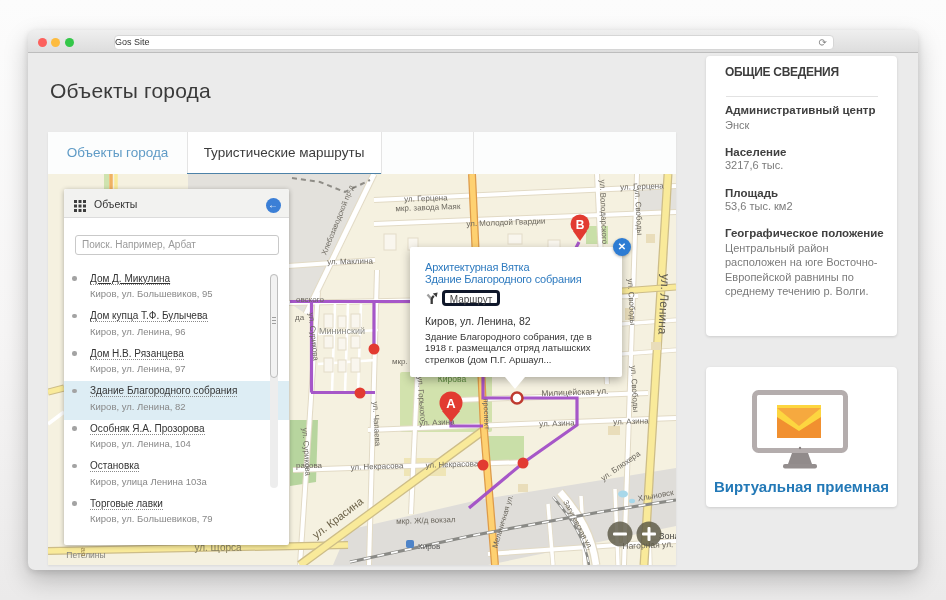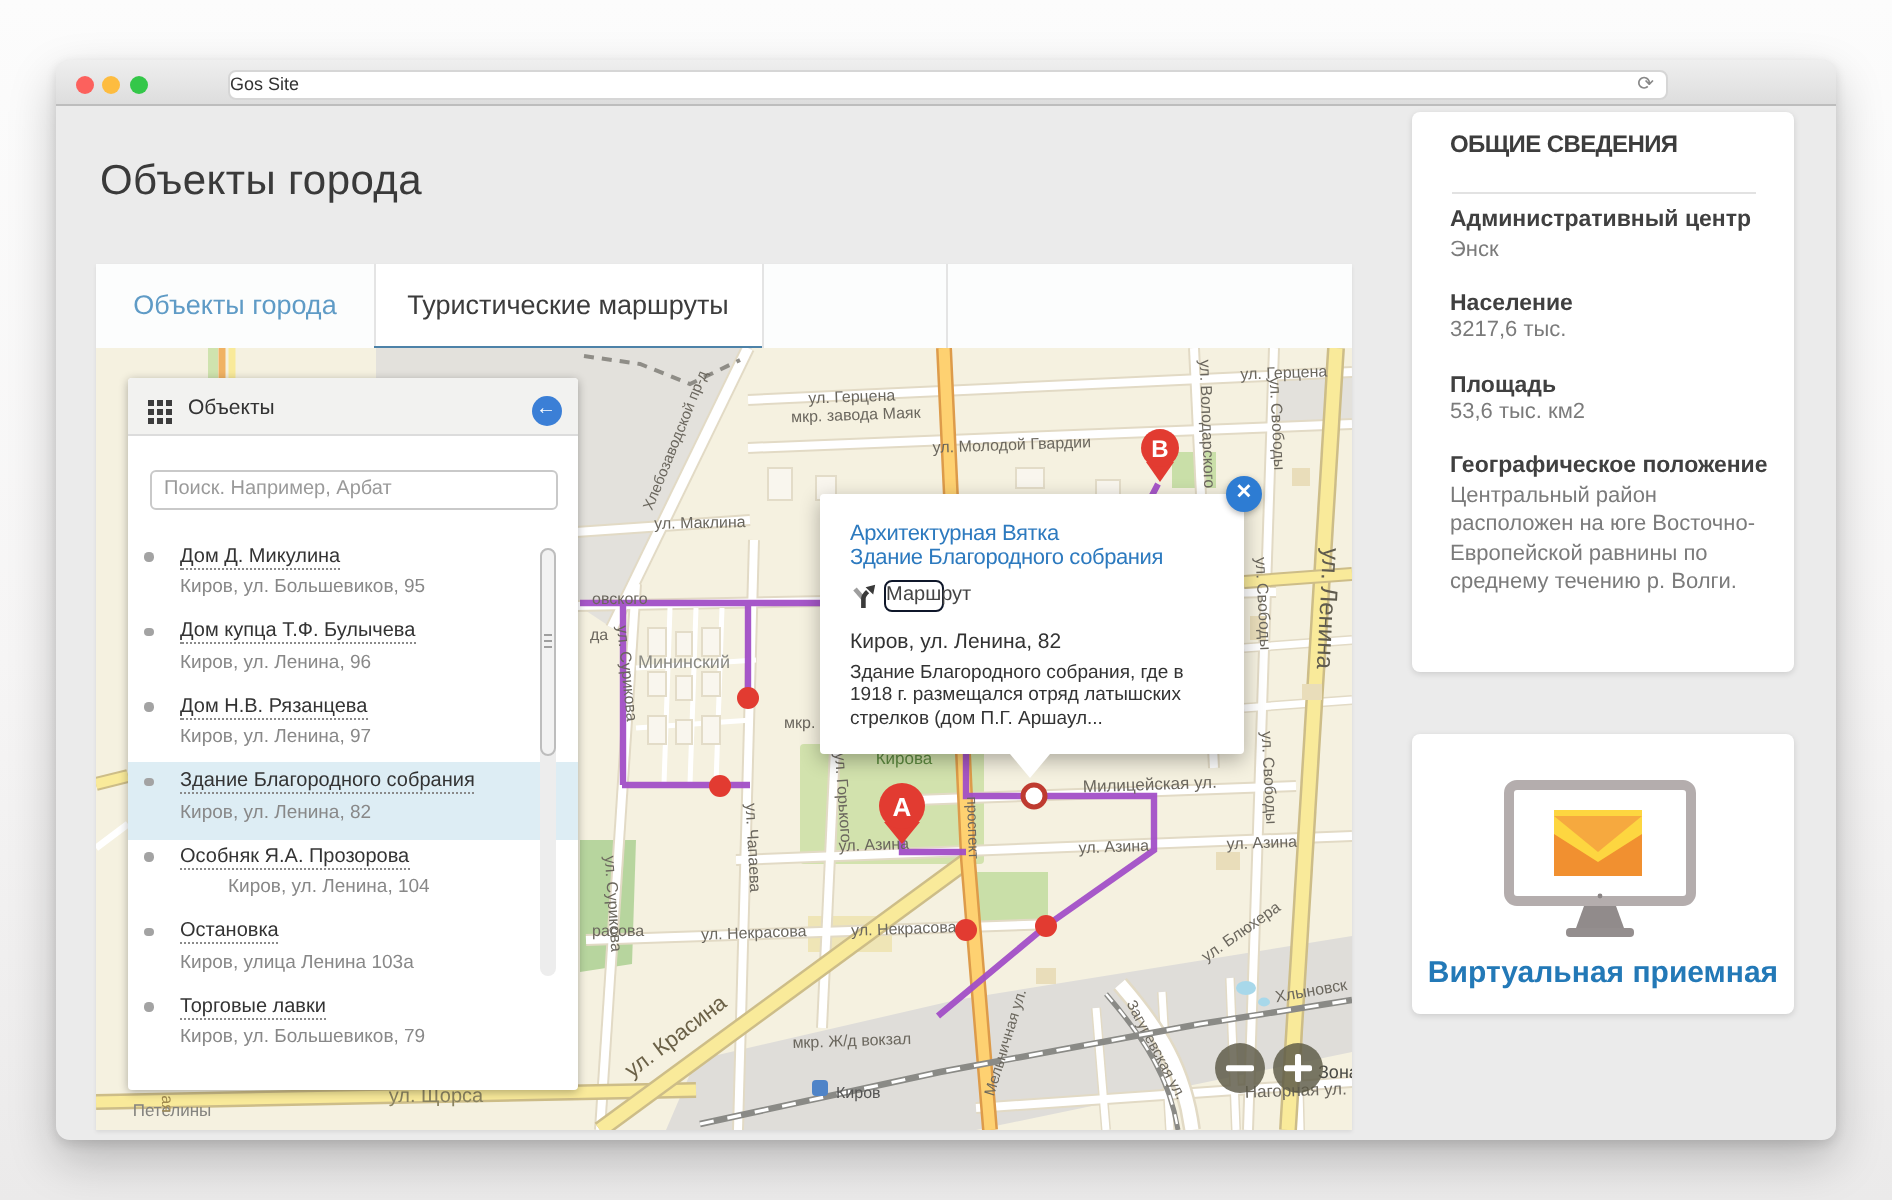--- a/index.html
+++ b/index.html
@@ -40,21 +40,21 @@
 .ititle span{border-bottom:1px dotted #8a8a8a;}
 .isub{left:90px;font-size:9.5px;color:#888;}
 .strack{left:270px;top:274px;width:8px;height:214px;background:#ededed;border-radius:4px;}
 .sbar{left:270px;top:274px;width:8px;height:104px;background:#f2f2f2;border:1px solid #bdbdbd;border-radius:4px;}
 .grip{left:272px;width:4px;height:1px;background:#9f9f9f;}
 
 .balloon{left:410px;top:247px;width:212px;height:130px;background:#fff;border-radius:2px;box-shadow:0 3px 10px rgba(0,0,0,0.3);}
 .btail{left:505px;top:377px;width:0;height:0;border-left:10px solid transparent;border-right:10px solid transparent;border-top:12px solid #fff;}
 .bclose{left:613px;top:238px;width:18px;height:18px;border-radius:50%;background:#2d7cd3;color:#fff;text-align:center;line-height:18px;font-size:10px;font-weight:700;box-shadow:0 1px 3px rgba(0,0,0,0.3);}
 .blink{left:425px;font-size:11px;letter-spacing:-0.2px;color:#2d7abf;}
-.bbtn{left:442px;top:290px;width:30px;height:16px;border:1px solid #0f172a;border-radius:4px;font-size:10px;color:#444;text-align:center;line-height:14px;}
+.bbtn{left:442px;top:290px;width:58px;height:16px;border:3px solid #0f172a;border-radius:4px;font-size:10px;color:#444;text-align:center;line-height:14px;}
 .baddr{left:425px;top:315px;font-size:10.5px;color:#333;}
 .bdesc{left:425px;top:331px;font-size:9.5px;line-height:11.3px;color:#333;}
 </style>
 </head>
 <body>
 <div class="abs window"></div>
 <div class="abs toolbar"></div>
 <div class="abs dot" style="left:38px;background:#fc615d;"></div>
 <div class="abs dot" style="left:51px;background:#fdbc40;"></div>
 <div class="abs dot" style="left:65px;background:#34c749;"></div>
@@ -282,34 +282,34 @@
       <rect y="9" width="3" height="3"></rect>
       <rect x="4.5" y="9" width="3" height="3"></rect>
       <rect x="9" y="9" width="3" height="3"></rect>
     </g>
   </svg>
 <div class="abs ptitle">Объекты</div>
 <div class="abs pback">←</div>
 <div class="abs psearch">Поиск. Например, Арбат</div>
 <div class="abs hl"></div>
 <div class="abs bullet" style="top:276px;"></div>
-<div class="abs ititle" style="top:272.5px;"><span>Дом Д. Микулина</span></div>
+<div class="abs ititle" style="top:272.5px;text-decoration:underline;"><span>Дом Д. Микулина</span></div>
 <div class="abs isub" style="top:288px;">Киров, ул. Большевиков, 95</div>
 <div class="abs bullet" style="top:313.5px;"></div>
 <div class="abs ititle" style="top:310px;"><span>Дом купца Т.Ф. Булычева</span></div>
 <div class="abs isub" style="top:325.5px;">Киров, ул. Ленина, 96</div>
 <div class="abs bullet" style="top:351px;"></div>
 <div class="abs ititle" style="top:347.5px;"><span>Дом Н.В. Рязанцева</span></div>
 <div class="abs isub" style="top:363px;">Киров, ул. Ленина, 97</div>
 <div class="abs bullet" style="top:388.5px;"></div>
 <div class="abs ititle" style="top:385px;"><span>Здание Благородного собрания</span></div>
 <div class="abs isub" style="top:400.5px;">Киров, ул. Ленина, 82</div>
 <div class="abs bullet" style="top:426px;"></div>
 <div class="abs ititle" style="top:422.5px;"><span>Особняк Я.А. Прозорова</span></div>
-<div class="abs isub" style="top:438px;margin-left:24px;">Киров, ул. Ленина, 104</div>
+<div class="abs isub" style="top:438px;">Киров, ул. Ленина, 104</div>
 <div class="abs bullet" style="top:463.5px;"></div>
 <div class="abs ititle" style="top:460px;"><span>Остановка</span></div>
 <div class="abs isub" style="top:475.5px;">Киров, улица Ленина 103а</div>
 <div class="abs bullet" style="top:501px;"></div>
 <div class="abs ititle" style="top:497.5px;"><span>Торговые лавки</span></div>
 <div class="abs isub" style="top:513px;">Киров, ул. Большевиков, 79</div>
 <div class="abs strack"></div>
 <div class="abs sbar"></div>
 <div class="abs grip" style="top:317px;"></div>
 <div class="abs grip" style="top:320px;"></div>

